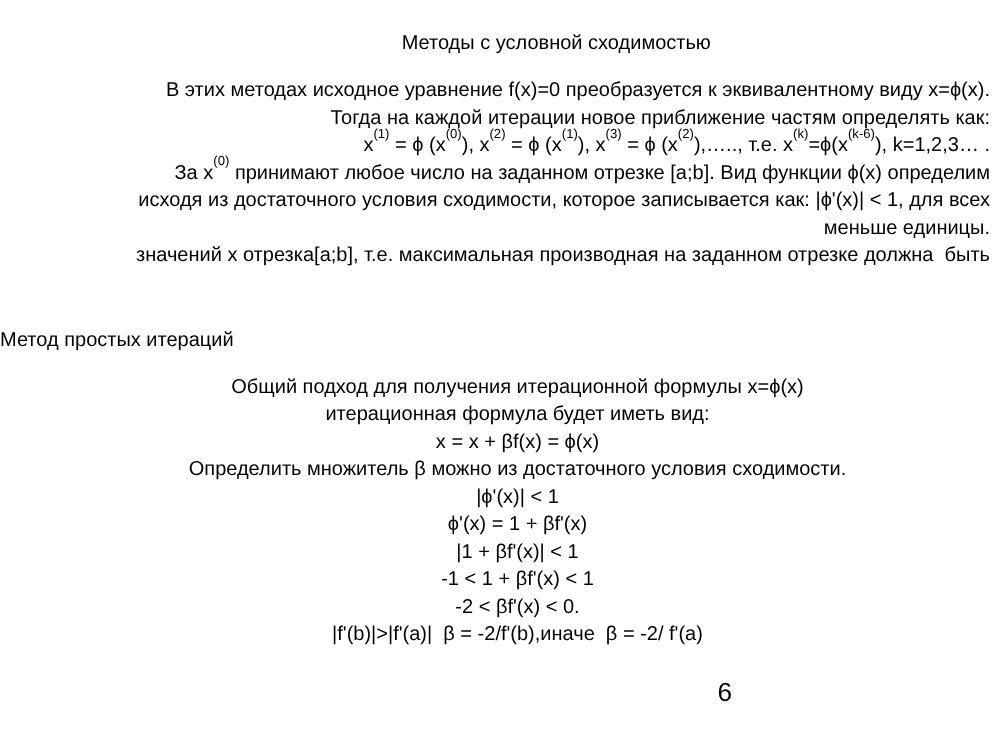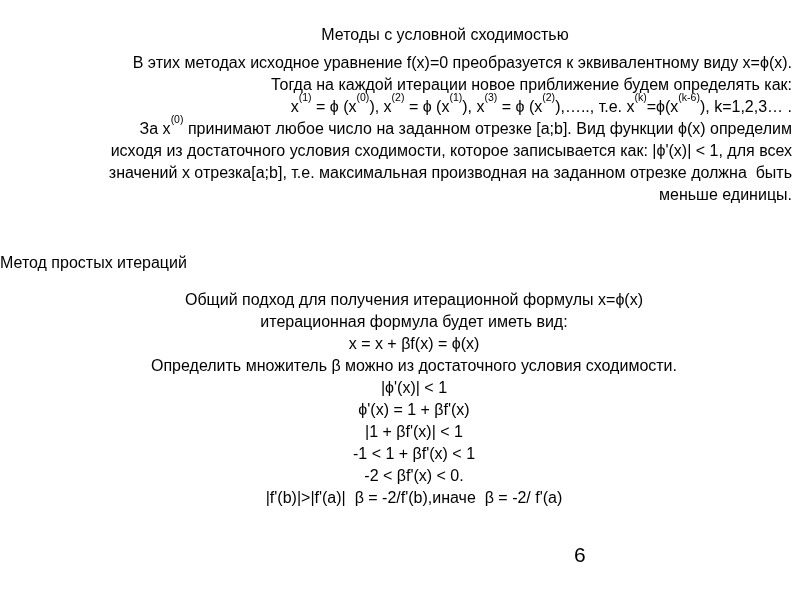--- a/index.html
+++ b/index.html
@@ -19,21 +19,21 @@
     overflow: hidden;
     box-sizing: border-box;
     padding-top: 24px;
   }
   .line {
     white-space: pre;
   }
   .slide-title {
     text-align: center;
     margin-left: 90px;     
-    margin-bottom: 6px;
+    margin-bottom: 16px;
     white-space: pre;
   }
   .intro {
     padding: 0 8px;
     text-align: right;
   }
   .intro .line.indent {
     text-indent: 22px;
   }
   .section-heading {
@@ -65,26 +65,26 @@
 </style>
 </head>
 <body>
 
 <div class="slide">
 
   <div class="slide-title">Методы с условной сходимостью</div>
 
   <div class="intro">
     <div class="line indent">В этих методах исходное уравнение f(x)=0 преобразуется к эквивалентному виду x=ϕ(x).</div>
-    <div class="line">Тогда на каждой итерации новое приближение будем определять как:</div>
+    <div class="line">Тогда на каждой итерации новое приближение частям определять как:</div>
     <div class="line">x<sup>(1)</sup> = ϕ (x<sup>(0)</sup>), x<sup>(2)</sup> = ϕ (x<sup>(1)</sup>), x<sup>(3)</sup> = ϕ (x<sup>(2)</sup>),….., т.е. x<sup>(k)</sup>=ϕ(x<sup>(k-6)</sup>), k=1,2,3… .</div>
     <div class="line indent">За x<sup>(0)</sup> принимают любое число на заданном отрезке [a;b]. Вид функции ϕ(x) определим</div>
     <div class="line">исходя из достаточного условия сходимости, которое записывается как: |ϕ'(x)| &lt; 1, для всех</div>
+    <div class="line">меньше единицы.</div>
     <div class="line">значений x отрезка[a;b], т.е. максимальная производная на заданном отрезке должна  быть</div>
-    <div class="line">меньше единицы.</div>
   </div>
 
   <div class="section-heading">Метод простых итераций</div>
 
   <div class="derivation">
     <div class="line">Общий подход для получения итерационной формулы x=ϕ(x)</div>
     <div class="line">итерационная формула будет иметь вид:</div>
     <div class="line">x = x + βf(x) = ϕ(x)</div>
     <div class="line">Определить множитель β можно из достаточного условия сходимости.</div>
     <div class="line">|ϕ'(x)| &lt; 1</div>

